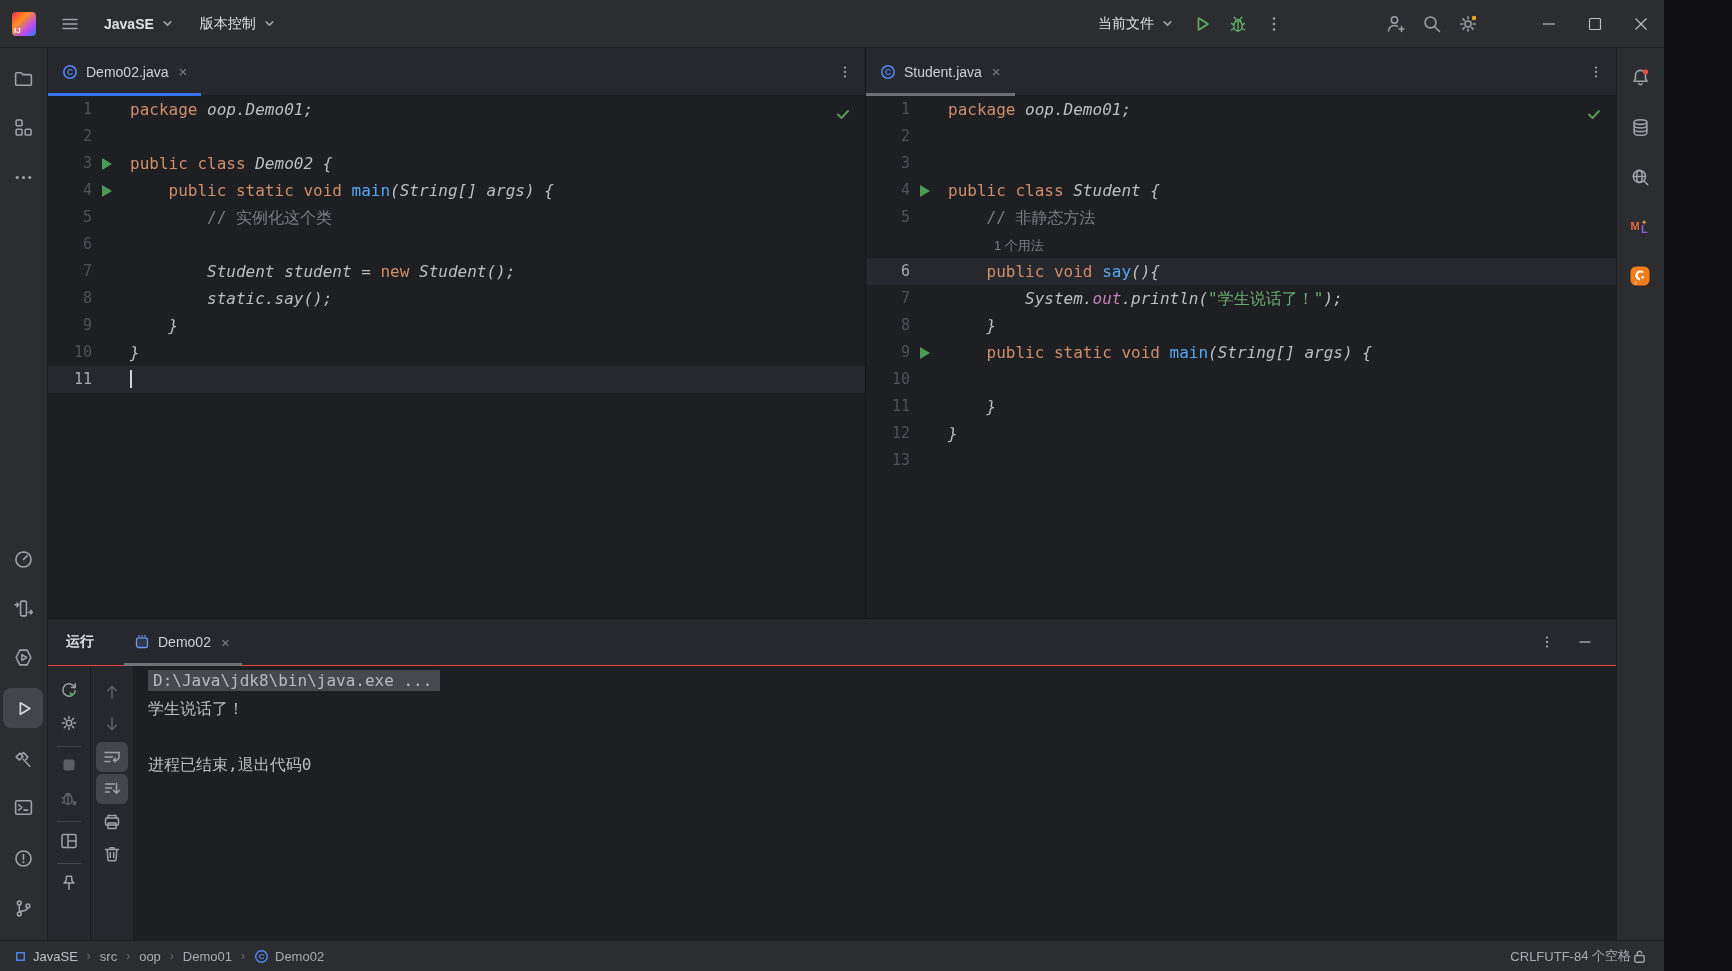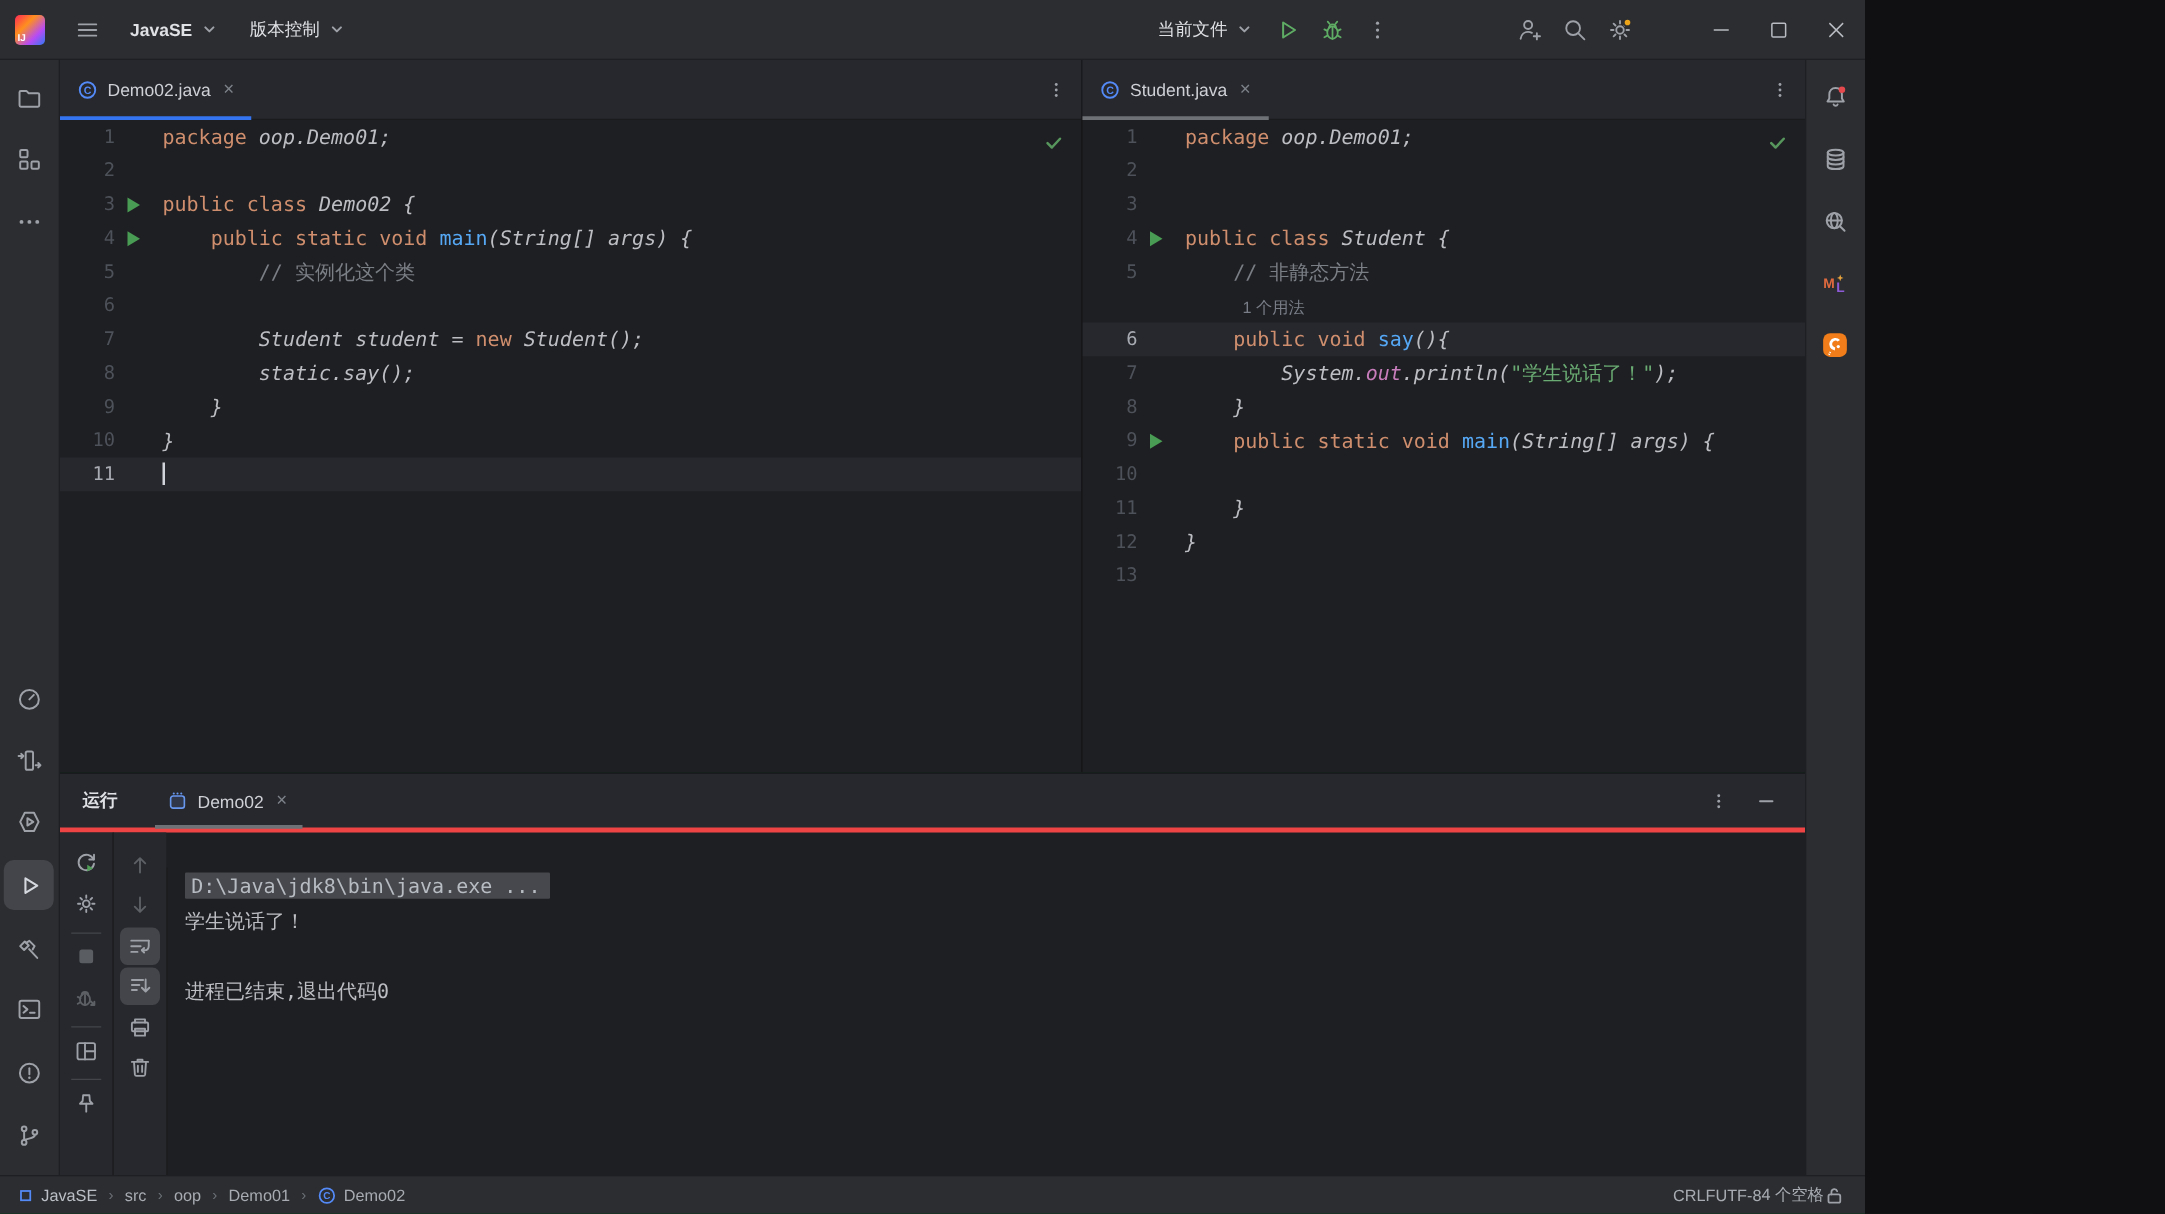--- a/index.html
+++ b/index.html
@@ -1,16 +1,16 @@
 <!DOCTYPE html>
 <html><head>
 <meta charset="utf-8">
 <style>
   html,body{margin:0;padding:0;background:#101012;}
-  .app{position:relative;width:1492px;height:971px;background:#14532d;color:#dfe1e5;
+  .app{position:relative;width:1664px;height:971px;background:#ffffff;color:#dfe1e5;
        font-family:"Liberation Sans","DejaVu Sans",sans-serif;overflow:hidden;user-select:none;}
   button{background:none;border:none;padding:0;margin:0;color:inherit;font:inherit;cursor:pointer;}
   .sic{stroke:#9ea1a8;fill:none;stroke-width:1.5;stroke-linecap:round;stroke-linejoin:round;}
   .sic.dim{stroke:#5d6065;}
   svg{display:block;}
 
   
   .titlebar{height:48px;background:#2b2d30;border-bottom:1px solid #1e1f22;box-sizing:border-box;
             display:flex;align-items:center;justify-content:space-between;}
   .tb-left{display:flex;align-items:center;padding-left:10px;gap:6px;}
@@ -68,36 +68,36 @@
   .seg-decl{color:#56a8f5;}
   .seg-str{color:#6aab73;}
   .seg-field{color:#c77dbb;font-style:italic;}
   .hint{color:#787d87;font-size:13px;font-family:"Liberation Sans",sans-serif;margin-left:46px;}
   .caret{display:inline-block;width:2px;height:18px;background:#d1d4da;vertical-align:-3px;}
   .check{position:absolute;top:10px;right:14px;}
 
   
   .runpanel{flex:1;display:flex;flex-direction:column;background:#1e1f22;border-top:1px solid #141517;min-height:0;}
   .run-header{height:47px;flex:none;background:#26282e;display:flex;align-items:center;
-              border-bottom:4px solid #ef4444;box-sizing:border-box;}
+              border-bottom:1px solid #ef4444;box-sizing:border-box;}
   .run-title{margin-left:18px;font-size:14px;font-weight:700;color:#dfe1e5;}
   .run-tab{margin-left:30px;height:100%;display:flex;align-items:center;gap:8px;padding:0 10px;
            position:relative;font-size:14px;color:#ced0d6;}
   .run-tab .underline{position:absolute;left:0;right:0;bottom:-1px;height:3px;background:#6e7175;}
   .rh-btn{width:34px;height:34px;display:flex;align-items:center;justify-content:center;border-radius:6px;}
   .rh-right{margin-left:auto;display:flex;align-items:center;margin-right:14px;gap:4px;}
 
   .run-body{flex:1;display:flex;min-height:0;}
   .run-col{width:42px;flex:none;position:relative;background:#26282e;}
   .rc-btn{position:absolute;left:5px;width:32px;height:30px;display:flex;align-items:center;
           justify-content:center;border-radius:6px;}
   .rc-btn.active{background:#43454a;}
   .rc-div{position:absolute;left:9px;right:9px;height:1px;background:#43454a;}
   .console{flex:1;border-left:1px solid #1a1b1d;padding:1px 0 0 14px;color:#bcbec4;
-           font-family:"DejaVu Sans Mono","Liberation Mono",monospace;font-size:16px;overflow:hidden;margin-top:28px;}
+           font-family:"DejaVu Sans Mono","Liberation Mono",monospace;font-size:16px;overflow:hidden;}
   .console-row{height:28px;line-height:28px;white-space:pre;}
   .fold-chip{background:#46484d;color:#b7bbc2;padding:1px 8px 1px 5px;border-radius:1px;}
 
   
   .statusbar{height:31px;background:#2b2d30;border-top:1px solid #1e1f22;box-sizing:border-box;
              display:flex;align-items:center;justify-content:space-between;padding:0 16px 0 14px;
              font-size:13px;color:#a8acb2;}
   .crumbs{display:flex;align-items:center;gap:9px;}
   .crumb{display:flex;align-items:center;gap:6px;color:#a8acb2;}
   .crumb.first{color:#bcc0c6;}

